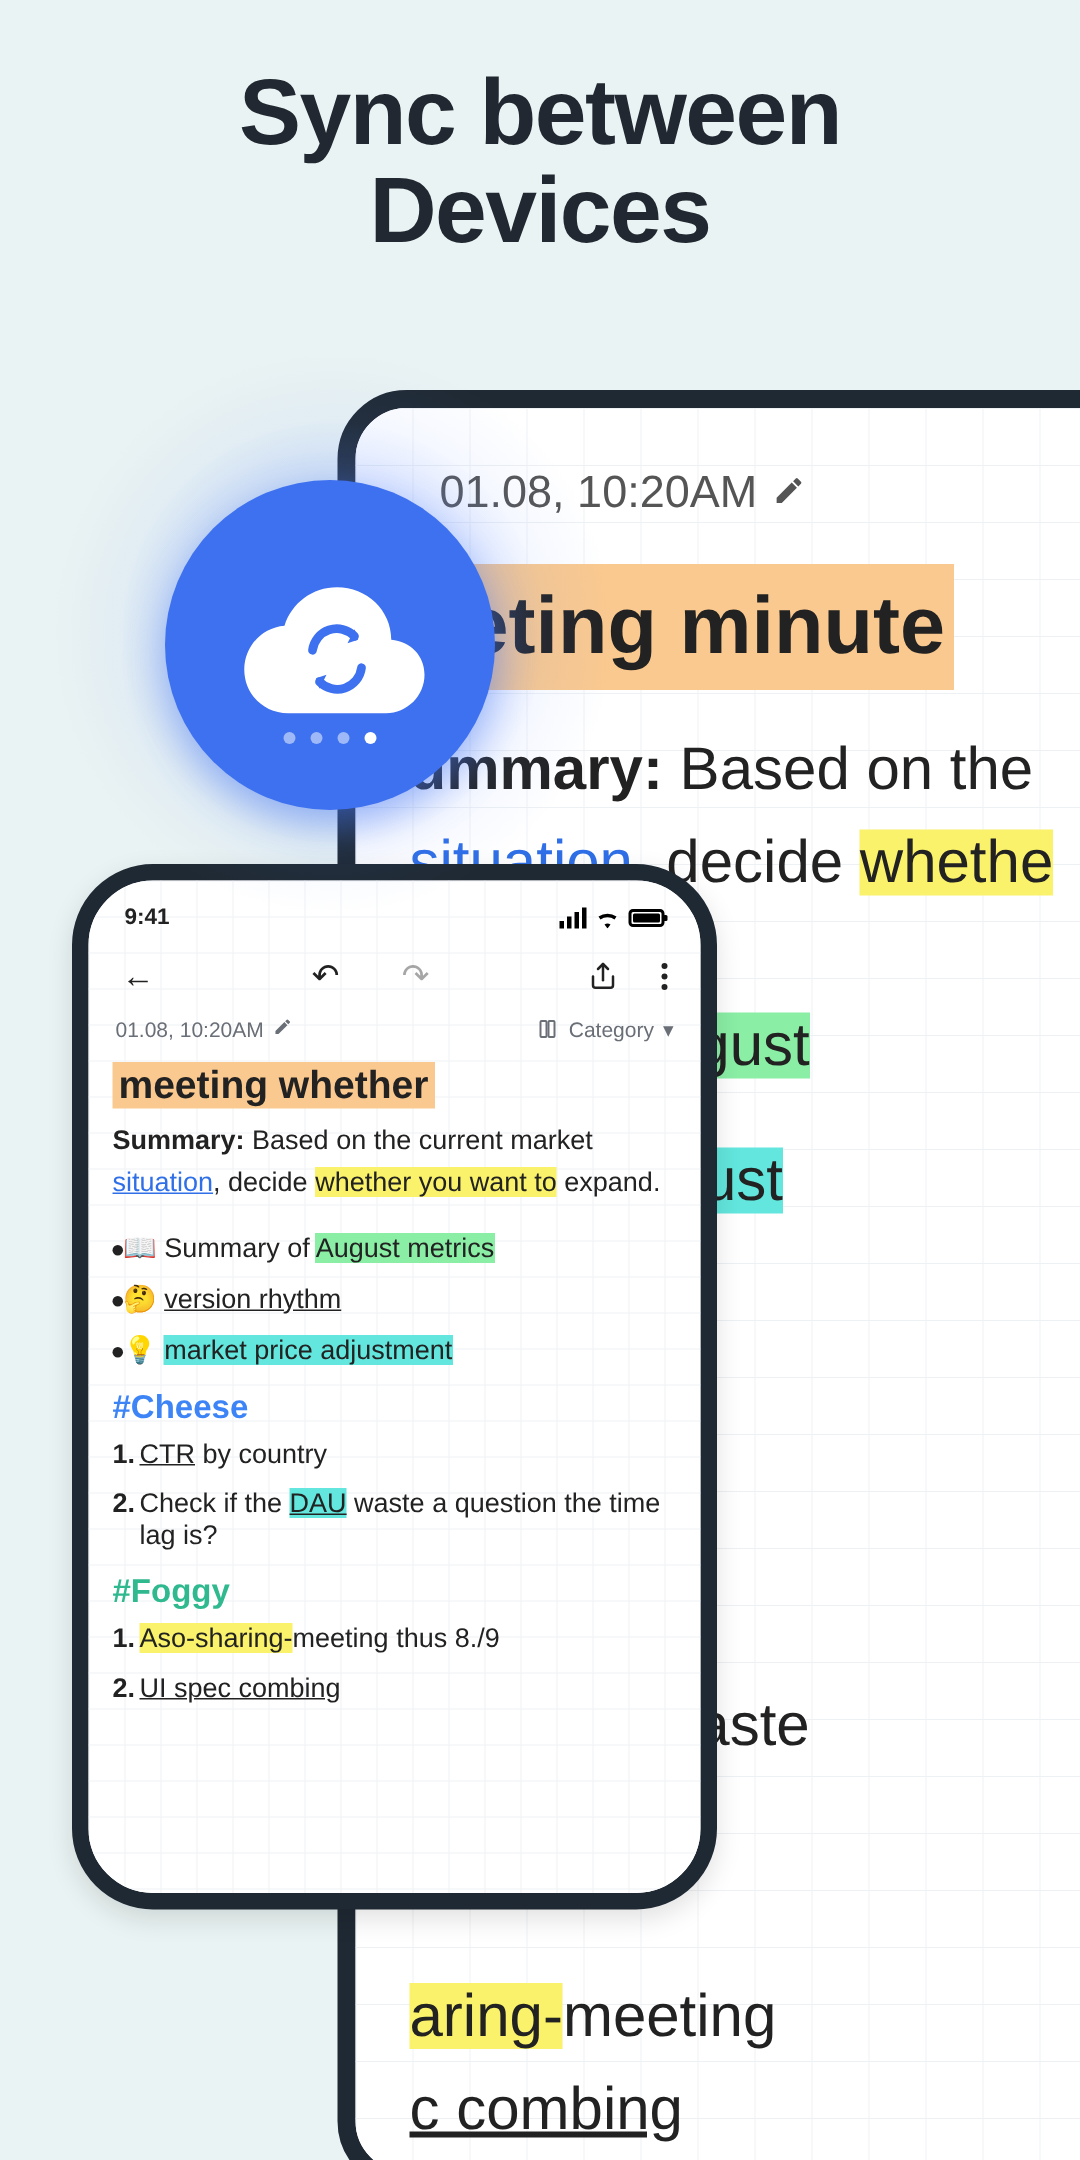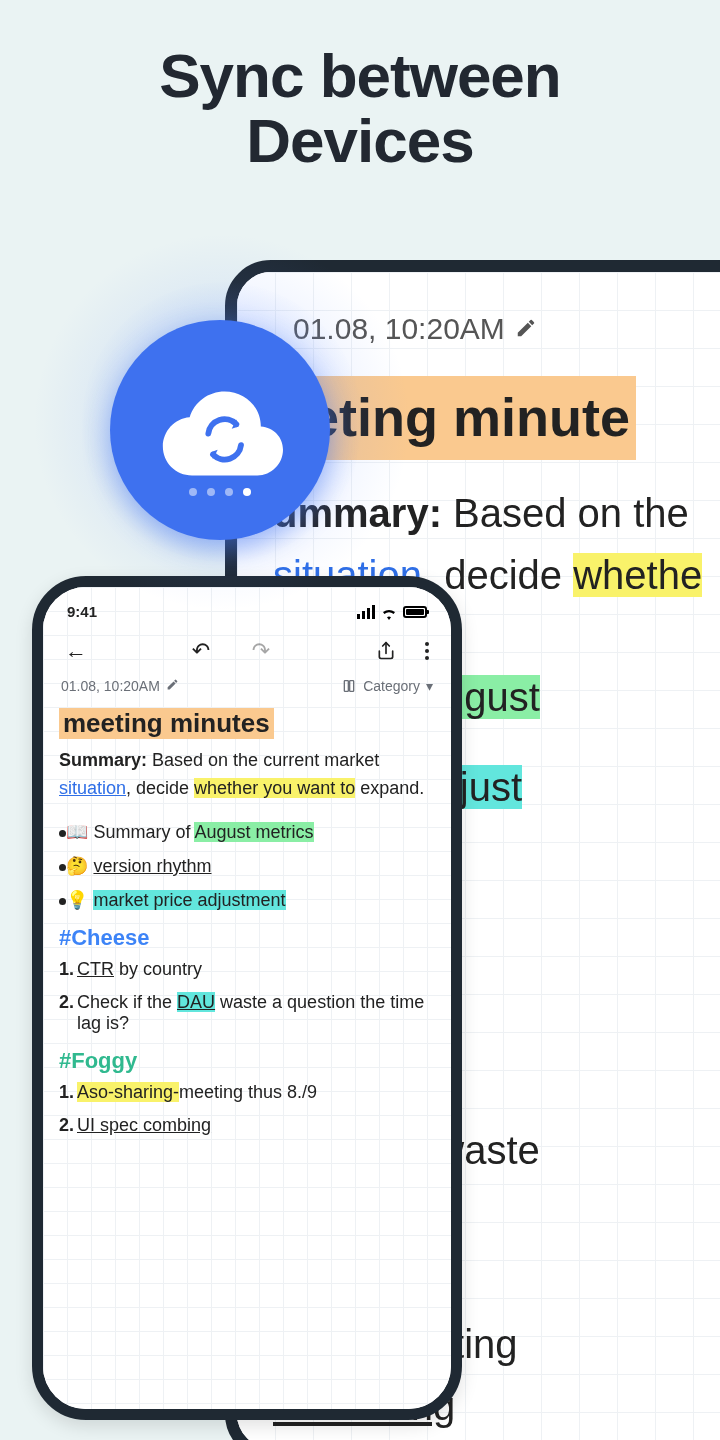--- a/index.html
+++ b/index.html
@@ -90,24 +90,24 @@
   .u-under { text-decoration: underline; }
 
   .hash-cheese { color:#3d84f7; font-weight:800; font-size:46px; margin-top:44px; }
   .t-ol { margin-top:14px; }
   .t-ol .row { margin-bottom:20px; }
   .t-foggy { margin-top:50px; }
 
   
   .phone {
     position: absolute;
-    left: 32px;
+    left: 48px;
     top: 576px;
     width: 430px;
-    height: 844px;
+    height: 697px;
     border: 11px solid #1f2933;
     border-radius: 54px;
     background: #fff;
     z-index: 3;
     overflow: hidden;
     box-shadow: 0 6px 18px rgba(0,0,0,.12);
   }
   .phone-inner {
     position:absolute; inset:0;
     background-size: 24px 24px;
@@ -337,21 +337,21 @@
       <span class="meta-cat">
         <svg width="16" height="16" viewBox="0 0 24 24" fill="none" stroke="#6a6f77" stroke-width="2">
             <rect x="5" y="4" width="6" height="16" rx="1"></rect>
             <rect x="13" y="4" width="6" height="16" rx="1"></rect>
           </svg>
         <span>Category</span>
         <span class="caret-d"></span>
       </span>
     </div>
 
-    <span class="p-title">meeting minutes</span>
+    <span class="p-title">meeting whether</span>
 
     <div class="p-body">
       <strong>Summary:</strong>
       <span> Based on the current market </span>
       <span class="link-ul">situation</span><span>, decide </span><span class="hl-yellow">whether you want to</span><span> expand.</span>
     </div>
 
     <div class="p-bullets">
       <div class="row">
         <span class="dot"></span>

